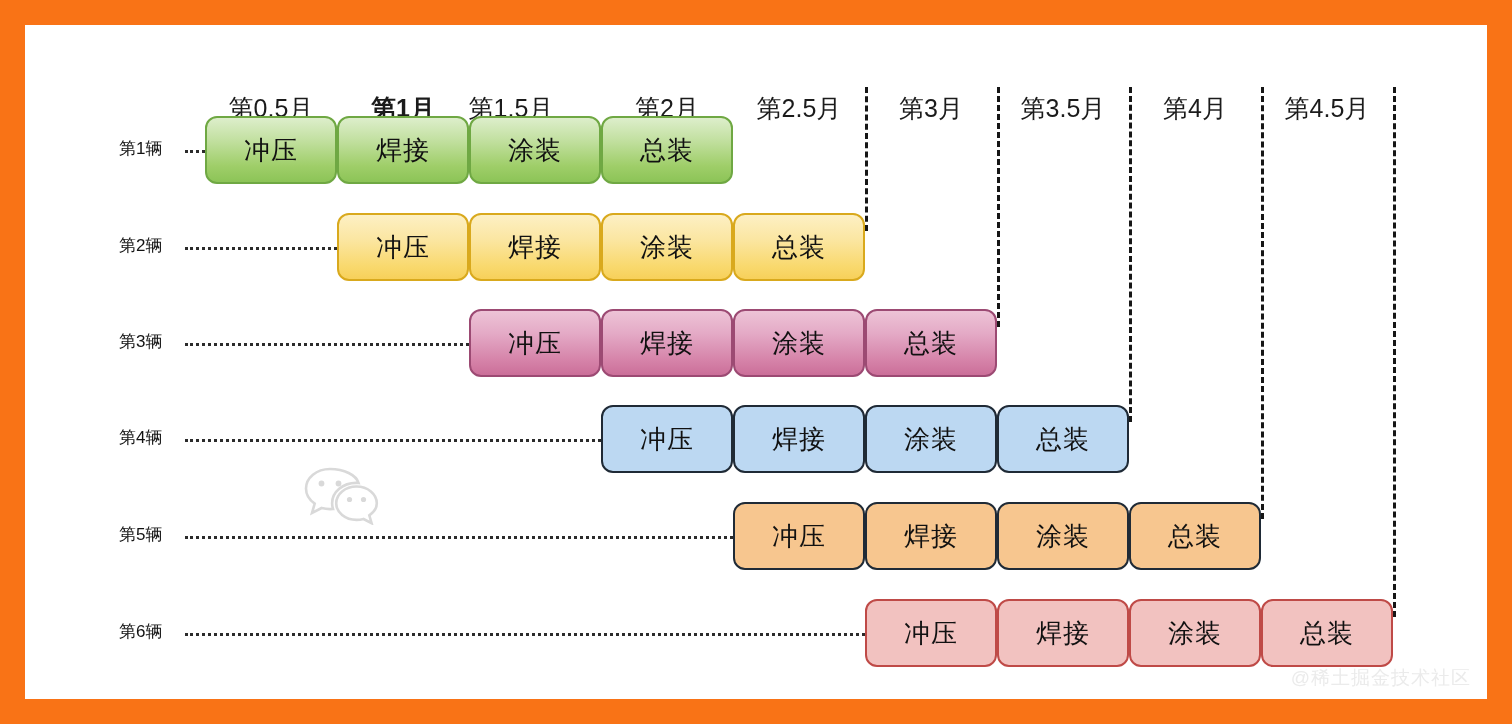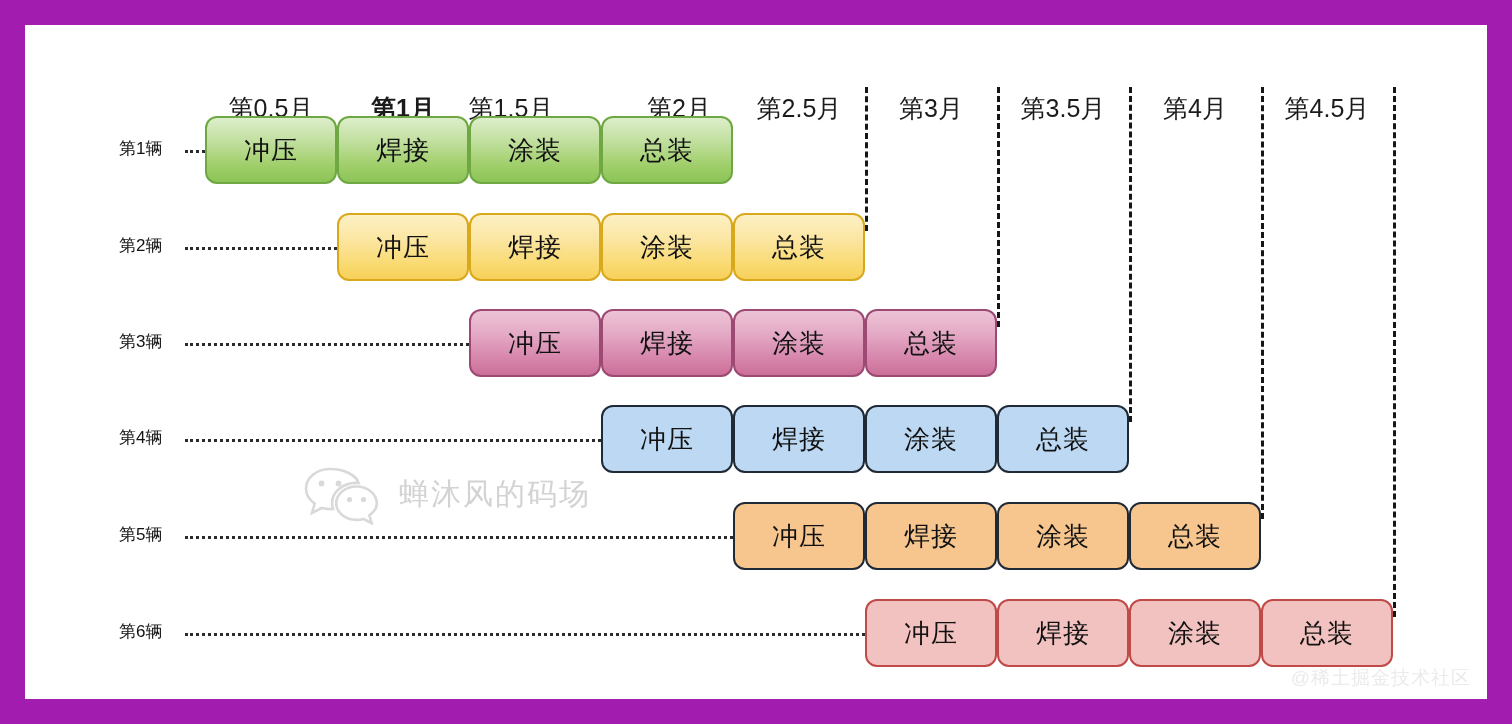--- a/index.html
+++ b/index.html
@@ -9,21 +9,21 @@
     width: 1512px;
     height: 724px;
     overflow: hidden;
     font-family: "Liberation Sans", "DejaVu Sans", sans-serif;
   }
 
   #root {
     position: relative;
     width: 1512px;
     height: 724px;
-    background: #a21caf;
+    background: #f97316;
   }
 
   #canvas {
     position: absolute;
     left: 25px;
     top: 25px;
     width: 1462px;
     height: 674px;
     background: #ffffff;
     overflow: hidden;
@@ -157,21 +157,21 @@
 </head>
 <body>
 
 <div id="root">
   <div id="canvas">
 
     <div>
       <div class="col-header" style="left:180px;width:132px;">第0.5月</div>
       <div class="col-header" style="left:312px;width:132px;font-weight:bold;">第1月</div>
       <div class="col-header" style="left:420px;width:132px;">第1.5月</div>
-      <div class="col-header" style="left:588px;width:132px;text-decoration:underline;">第2月</div>
+      <div class="col-header" style="left:576px;width:132px;text-decoration:underline;">第2月</div>
       <div class="col-header" style="left:708px;width:132px;">第2.5月</div>
       <div class="col-header" style="left:840px;width:132px;">第3月</div>
       <div class="col-header" style="left:972px;width:132px;">第3.5月</div>
       <div class="col-header" style="left:1104px;width:132px;">第4月</div>
       <div class="col-header" style="left:1236px;width:132px;">第4.5月</div>
     </div>
 
     <div>
       <div class="vdash" style="left:840px;top:62px;height:144px;"></div>
       <div class="vdash" style="left:972px;top:62px;height:240px;"></div>
@@ -238,19 +238,18 @@
       <span>
         <svg width="78" height="62" viewBox="0 0 78 62" fill="none">
           <path d="M27 6 C13.5 6 3 14.8 3 25.6 C3 31.7 6.4 37.1 11.7 40.6 L9 50 L18.6 45 C21.3 45.7 24.1 46.1 27 46.1 C28 46.1 29 46.1 30 46 C29.4 44.2 29.1 42.3 29.1 40.3 C29.1 29 39.9 19.9 53.2 19.9 C54 19.9 54.8 19.9 55.6 20 C53.2 12 41.1 6 27 6 Z" stroke="#d9d9d9" stroke-width="2.6" fill="#ffffff"></path>
           <circle cx="18.5" cy="20.5" r="2.9" fill="#d9d9d9"></circle>
           <circle cx="35.5" cy="20.5" r="2.9" fill="#d9d9d9"></circle>
           <path d="M53.5 23.5 C42.2 23.5 33.2 31 33.2 40.2 C33.2 49.4 42.2 56.9 53.5 56.9 C55.9 56.9 58.3 56.6 60.5 56 L68.6 60.2 L66.3 52.3 C70.8 49.3 73.8 44.9 73.8 40.2 C73.8 31 64.8 23.5 53.5 23.5 Z" stroke="#d9d9d9" stroke-width="2.6" fill="#ffffff"></path>
           <circle cx="46.5" cy="36.5" r="2.6" fill="#d9d9d9"></circle>
           <circle cx="60.5" cy="36.5" r="2.6" fill="#d9d9d9"></circle>
         </svg>
       </span>
-      <span class="wm-text">蝉沐风的码场</span>
     </div>
 
     <div id="credit">@稀土掘金技术社区</div>
 
   </div>
 </div>
 
 </body></html>

